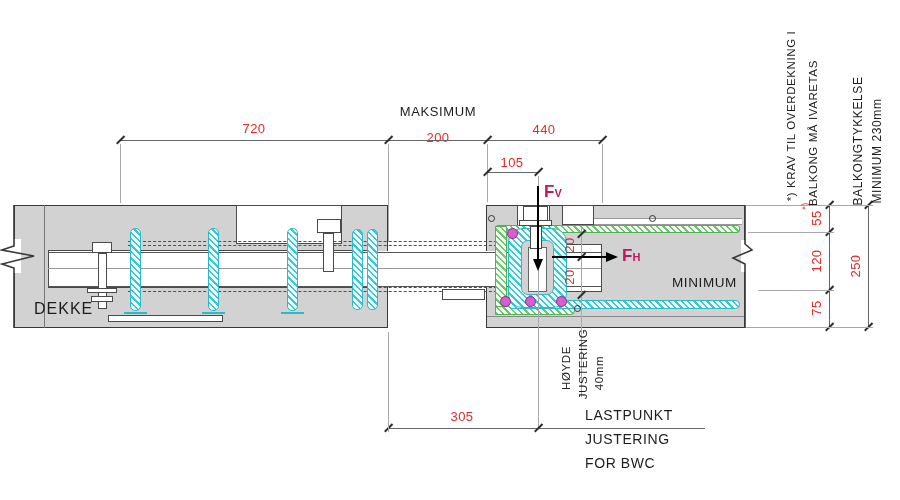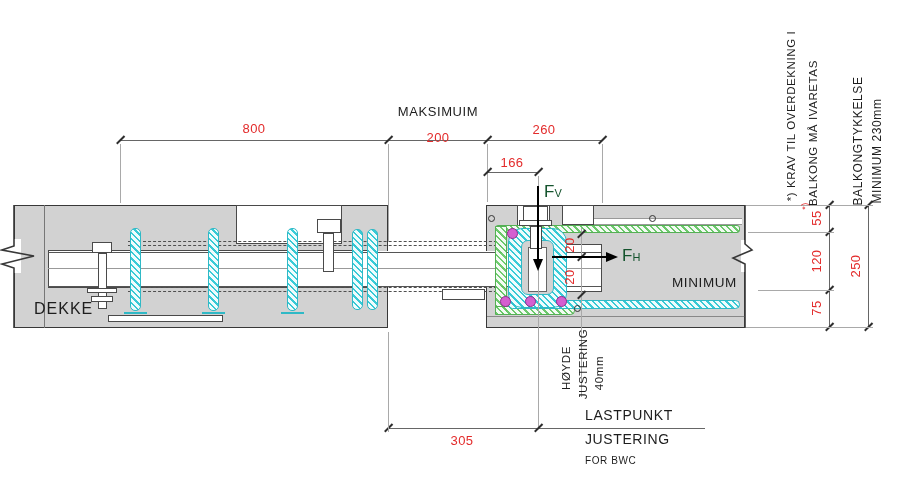--- a/index.html
+++ b/index.html
@@ -14,21 +14,21 @@
   .cyanbar{position:absolute;background:repeating-linear-gradient(45deg,rgba(47,201,214,.95) 0 1.7px,rgba(240,253,254,.97) 1.7px 4.5px);border:1.2px solid var(--cyan,#2fb9c6);box-sizing:border-box;border-radius:5px;}
   .greenbar{position:absolute;background:repeating-linear-gradient(45deg,rgba(97,199,97,.9) 0 1.7px,rgba(244,252,244,.97) 1.7px 4.5px);border:1.2px solid var(--green,#54b054);box-sizing:border-box;border-radius:3px;}
   .ring-in{position:absolute;left:12px;top:11px;right:12px;bottom:12px;background:var(--concrete,#d2d2d2);border:1px solid var(--cyan,#2fb9c6);border-radius:7px;}
   .dot{position:absolute;width:11px;height:11px;border-radius:50%;background:var(--magenta,#d55fd0);border:1.2px solid #8c2f8c;box-sizing:border-box;}
   .circ{position:absolute;width:7px;height:7px;border-radius:50%;border:1.2px solid #333;box-sizing:border-box;background:transparent;}
   .dlab{position:absolute;transform:translateX(-50%);color:var(--dimred,#e32b2b);font-size:13px;letter-spacing:.5px;white-space:nowrap;}
   .blab{position:absolute;color:#1d1d1d;font-size:13px;letter-spacing:.6px;white-space:nowrap;}
   .cblab{position:absolute;transform:translateX(-50%);color:#1d1d1d;font-size:13px;letter-spacing:.6px;white-space:nowrap;}
   .vred{position:absolute;transform:translate(-50%,-50%) rotate(-90deg);color:var(--dimred,#e32b2b);font-size:13px;letter-spacing:.5px;white-space:nowrap;}
   .vblk{position:absolute;transform:translate(-50%,-50%) rotate(-90deg);color:#1d1d1d;font-size:11.5px;letter-spacing:.6px;white-space:nowrap;}
-  .force{position:absolute;color:#14532d;font-size:17px;letter-spacing:0;white-space:nowrap;}
+  .force{position:absolute;color:#be185d;font-size:17px;letter-spacing:0;white-space:nowrap;font-weight:bold;}
   .force .s{font-size:11px;}
   .tri-down{position:absolute;width:0;height:0;border-left:5px solid transparent;border-right:5px solid transparent;border-top:12px solid #000;}
   .tri-right{position:absolute;width:0;height:0;border-top:5px solid transparent;border-bottom:5px solid transparent;border-left:12px solid #000;}
 </style>
 </head>
 <body>
 
 <div id="canvas">
 
   <div class="concrete" style="left:14px;top:205px;width:374px;height:123px;"></div>
@@ -98,35 +98,35 @@
 
   <div class="line" style="left:120px;top:140px;width:482px;height:1px;background:#666;"></div>
   <div class="t" style="left:114.5px;top:139.2px;"></div>
   <div class="t" style="left:382.5px;top:139.2px;"></div>
   <div class="t" style="left:481.5px;top:139.2px;"></div>
   <div class="t" style="left:596.5px;top:139.2px;"></div>
   <div class="ext" style="left:120px;top:144px;width:1px;height:59px;"></div>
   <div class="ext" style="left:388px;top:144px;width:1px;height:98px;"></div>
   <div class="ext" style="left:487px;top:144px;width:1px;height:58px;"></div>
   <div class="ext" style="left:602px;top:144px;width:1px;height:59px;"></div>
-  <div class="dlab" style="left:254px;top:121px;">800</div>
-  <div class="cblab" style="left:438px;top:104px;">MAKSIMUIM</div>
+  <div class="dlab" style="left:254px;top:121px;">720</div>
+  <div class="cblab" style="left:438px;top:104px;">MAKSIMUM</div>
   <div class="dlab" style="left:438px;top:130px;">200</div>
-  <div class="dlab" style="left:544px;top:122px;">260</div>
+  <div class="dlab" style="left:544px;top:122px;">440</div>
   <div class="line" style="left:487px;top:172px;width:51px;height:1px;background:#666;"></div>
   <div class="t" style="left:481.5px;top:171.2px;"></div>
   <div class="t" style="left:532.5px;top:171.2px;"></div>
-  <div class="dlab" style="left:512px;top:155px;">166</div>
+  <div class="dlab" style="left:512px;top:155px;">105</div>
   <div class="ext" style="left:538px;top:176px;width:1px;height:252px;"></div>
 
   <div class="line" style="left:388px;top:428px;width:317px;height:1px;background:#666;"></div>
   <div class="t" style="left:382.5px;top:427.2px;"></div>
   <div class="t" style="left:532.5px;top:427.2px;"></div>
   <div class="ext" style="left:388px;top:332px;width:1px;height:100px;"></div>
-  <div class="dlab" style="left:462px;top:409px;margin-top:24px;">305</div>
+  <div class="dlab" style="left:462px;top:409px;">305</div>
 
   <div class="line" style="left:829px;top:205px;width:1px;height:122px;background:#666;"></div>
   <div class="line" style="left:868px;top:205px;width:1px;height:122px;background:#666;"></div>
   <div class="t" style="left:823.5px;top:204.2px;"></div>
   <div class="t" style="left:823.5px;top:231.2px;"></div>
   <div class="t" style="left:823.5px;top:289.2px;"></div>
   <div class="t" style="left:823.5px;top:326.2px;"></div>
   <div class="t" style="left:862.5px;top:204.2px;"></div>
   <div class="t" style="left:862.5px;top:326.2px;"></div>
   <div class="ext" style="left:746px;top:205px;width:127px;height:1px;"></div>
@@ -155,20 +155,20 @@
 
   <div class="blab" style="left:34px;top:300px;font-size:16px;letter-spacing:1px;">DEKKE</div>
   <div class="blab" style="left:672px;top:275px;font-size:13.5px;">MINIMUM</div>
 
   <div class="vblk" style="left:566px;top:368px;">HØYDE</div>
   <div class="vblk" style="left:583px;top:364px;">JUSTERING</div>
   <div class="vblk" style="left:599px;top:373px;">40mm</div>
 
   <div class="blab" style="left:585px;top:407px;font-size:14px;">LASTPUNKT</div>
   <div class="blab" style="left:585px;top:431px;font-size:14px;">JUSTERING</div>
-  <div class="blab" style="left:585px;top:455px;font-size:10px;">FOR BWC</div>
+  <div class="blab" style="left:585px;top:455px;font-size:14px;">FOR BWC</div>
 
   <div class="vblk" style="left:791px;top:116px;">*) KRAV TIL OVERDEKNING I</div>
   <div class="vblk" style="left:813px;top:133px;">BALKONG MÅ IVARETAS</div>
   <div class="vblk" style="left:858px;top:141px;font-size:12px;">BALKONGTYKKELSE</div>
   <div class="vblk" style="left:877px;top:151px;font-size:12px;">MINIMUM 230mm</div>
 
 </div>
 
 </body></html>

